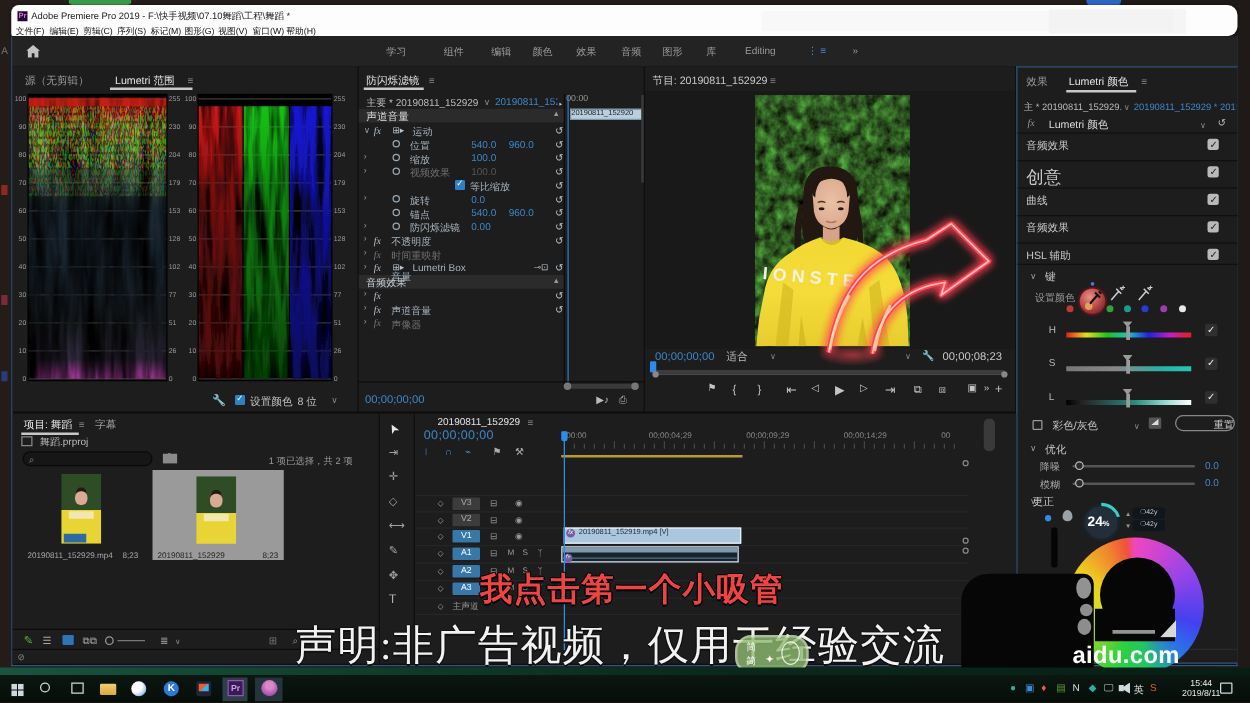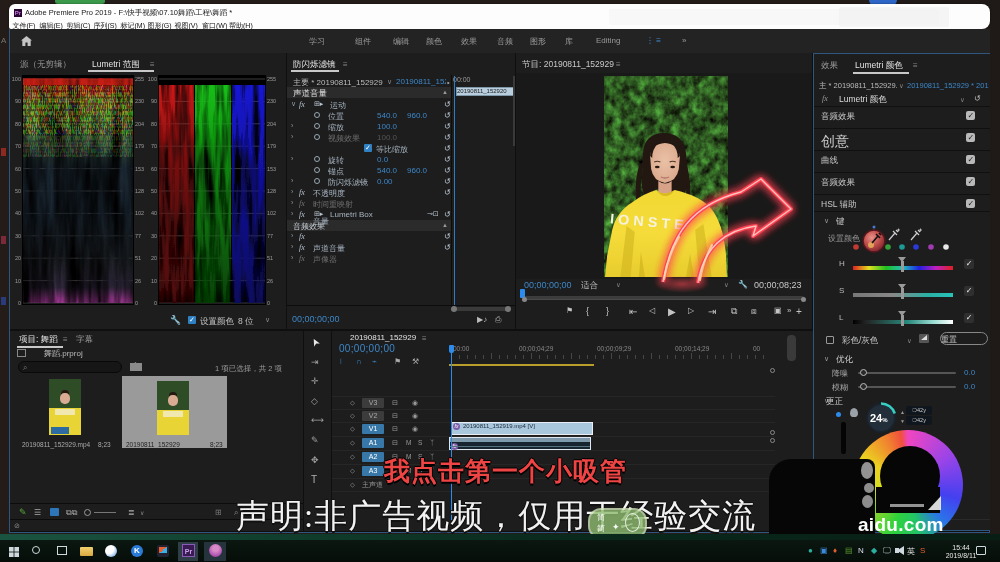--- a/index.html
+++ b/index.html
@@ -511,21 +511,21 @@
         <div class="abs" style="left:39px;top:266px;width:100px;height:4px;background:linear-gradient(90deg,#000,#222 12%,#2a8a7e 55%,#9adcd2 80%,#fff)"></div>
         <div class="abs" style="left:84px;top:257px;width:8px;height:5px;background:#9a9a9a;clip-path:polygon(0 0,100% 0,50% 100%)"></div>
         <div class="abs" style="left:86.5px;top:261px;width:3px;height:11px;background:#9a9a9a"></div>
         <div class="abs" style="left:150px;top:259px;width:10px;height:10px;background:#2f2f2f;border-radius:2px;color:#eee;font-size:8px;text-align:center;line-height:10px">✓</div>
 
       <div class="abs" style="left:12px;top:282px;width:8px;height:8px;border:1px solid #999;border-radius:1px"></div>
       <div class="abs" style="left:28px;top:281px;font-size:8.5px;color:#c4c4c4">彩色/灰色</div>
       <div class="abs" style="left:93px;top:283px;font-size:6.5px;color:#888">∨</div>
       <div class="abs" style="left:105px;top:280px;width:10px;height:9px;background:#555;border-radius:1px"></div>
       <div class="abs" style="left:107px;top:281px;width:6px;height:5px;background:#ddd;clip-path:polygon(0 100%,100% 0,100% 100%)"></div>
-      <div class="abs" style="left:126px;top:278px;width:48px;height:13px;border:1px solid #888;border-radius:7px;color:#ccc;font-size:8px;text-align:left;line-height:13px">重置</div>
+      <div class="abs" style="left:126px;top:278px;width:48px;height:13px;border:1px solid #888;border-radius:7px;color:#ccc;font-size:8px;text-align:right;line-height:13px">重置</div>
 
       <div class="abs" style="left:10px;top:301px;font-size:7px;color:#999">∨</div>
       <div class="abs" style="left:22px;top:300px;font-size:8.5px;color:#ccc">优化</div>
       <div class="abs" style="left:18px;top:314px;font-size:8px;color:#aaa">降噪</div>
       <div class="abs" style="left:44px;top:318px;width:98px;height:2px;background:#555;border-radius:1px"></div>
       <div class="abs" style="left:46px;top:315px;width:7px;height:7px;border:1px solid #bbb;border-radius:50%;background:#2a2a2a"></div>
       <div class="abs" style="left:150px;top:314px;font-size:8px;color:#3d87c8">0.0</div>
       <div class="abs" style="left:18px;top:328px;font-size:8px;color:#aaa">模糊</div>
       <div class="abs" style="left:44px;top:332px;width:98px;height:2px;background:#555;border-radius:1px"></div>
       <div class="abs" style="left:46px;top:329px;width:7px;height:7px;border:1px solid #bbb;border-radius:50%;background:#2a2a2a"></div>
@@ -547,21 +547,21 @@
       <div class="abs" style="left:92px;top:352px;width:26px;height:9px;background:#10161d;border-radius:2px;color:#ccc;font-size:5.5px;text-align:center;line-height:9px">❍42y</div>
       <div class="abs" style="left:92px;top:362px;width:26px;height:9px;background:#10161d;border-radius:2px;color:#ccc;font-size:5.5px;text-align:center;line-height:9px">❍42y</div>
       <div class="abs" style="left:126px;top:465px;width:50px;height:1px;background:#2a2a2a"></div>
     </div>
     <div class="abs panel" id="projpanel">
       <span class="ptab on" style="left:9px;top:3px">项目: 舞蹈</span>
       <span class="pmenu" style="left:53px;top:4px">≡</span>
       <span class="ptab" style="left:66px;top:3px">字幕</span>
       <div class="underl" style="left:7px;top:15px;width:46px"></div>
       <div class="abs" style="left:7px;top:18px;width:9px;height:8px;border:1px solid #888"></div>
-      <div class="abs" style="left:34px;top:17px;font-size:8px;color:#bbb">舞蹈.prproj</div>
+      <div class="abs" style="left:22px;top:17px;font-size:8px;color:#bbb">舞蹈.prproj</div>
       <div class="abs" style="left:8px;top:30px;width:104px;height:12px;background:#161616;border:1px solid #090909;border-radius:6px"></div>
       <div class="abs" style="left:13px;top:32px;font-size:8px;color:#888">⌕</div>
       <div class="abs" style="left:120px;top:31px;width:12px;height:9px;background:#8a8a8a;clip-path:polygon(0 12%,35% 12%,45% 0,55% 12%,100% 12%,100% 100%,0 100%)"></div>
       <div class="abs" style="left:205px;top:33px;font-size:7.5px;color:#999">1 项已选择，共 2 项</div>
 
       <div class="abs" style="left:112px;top:45px;width:105px;height:72px;background:#9a9a9a"></div>
 
       <div class="abs" style="left:39px;top:48px;width:32px;height:56px;overflow:hidden">
           <div class="abs mini"></div>
         </div>

